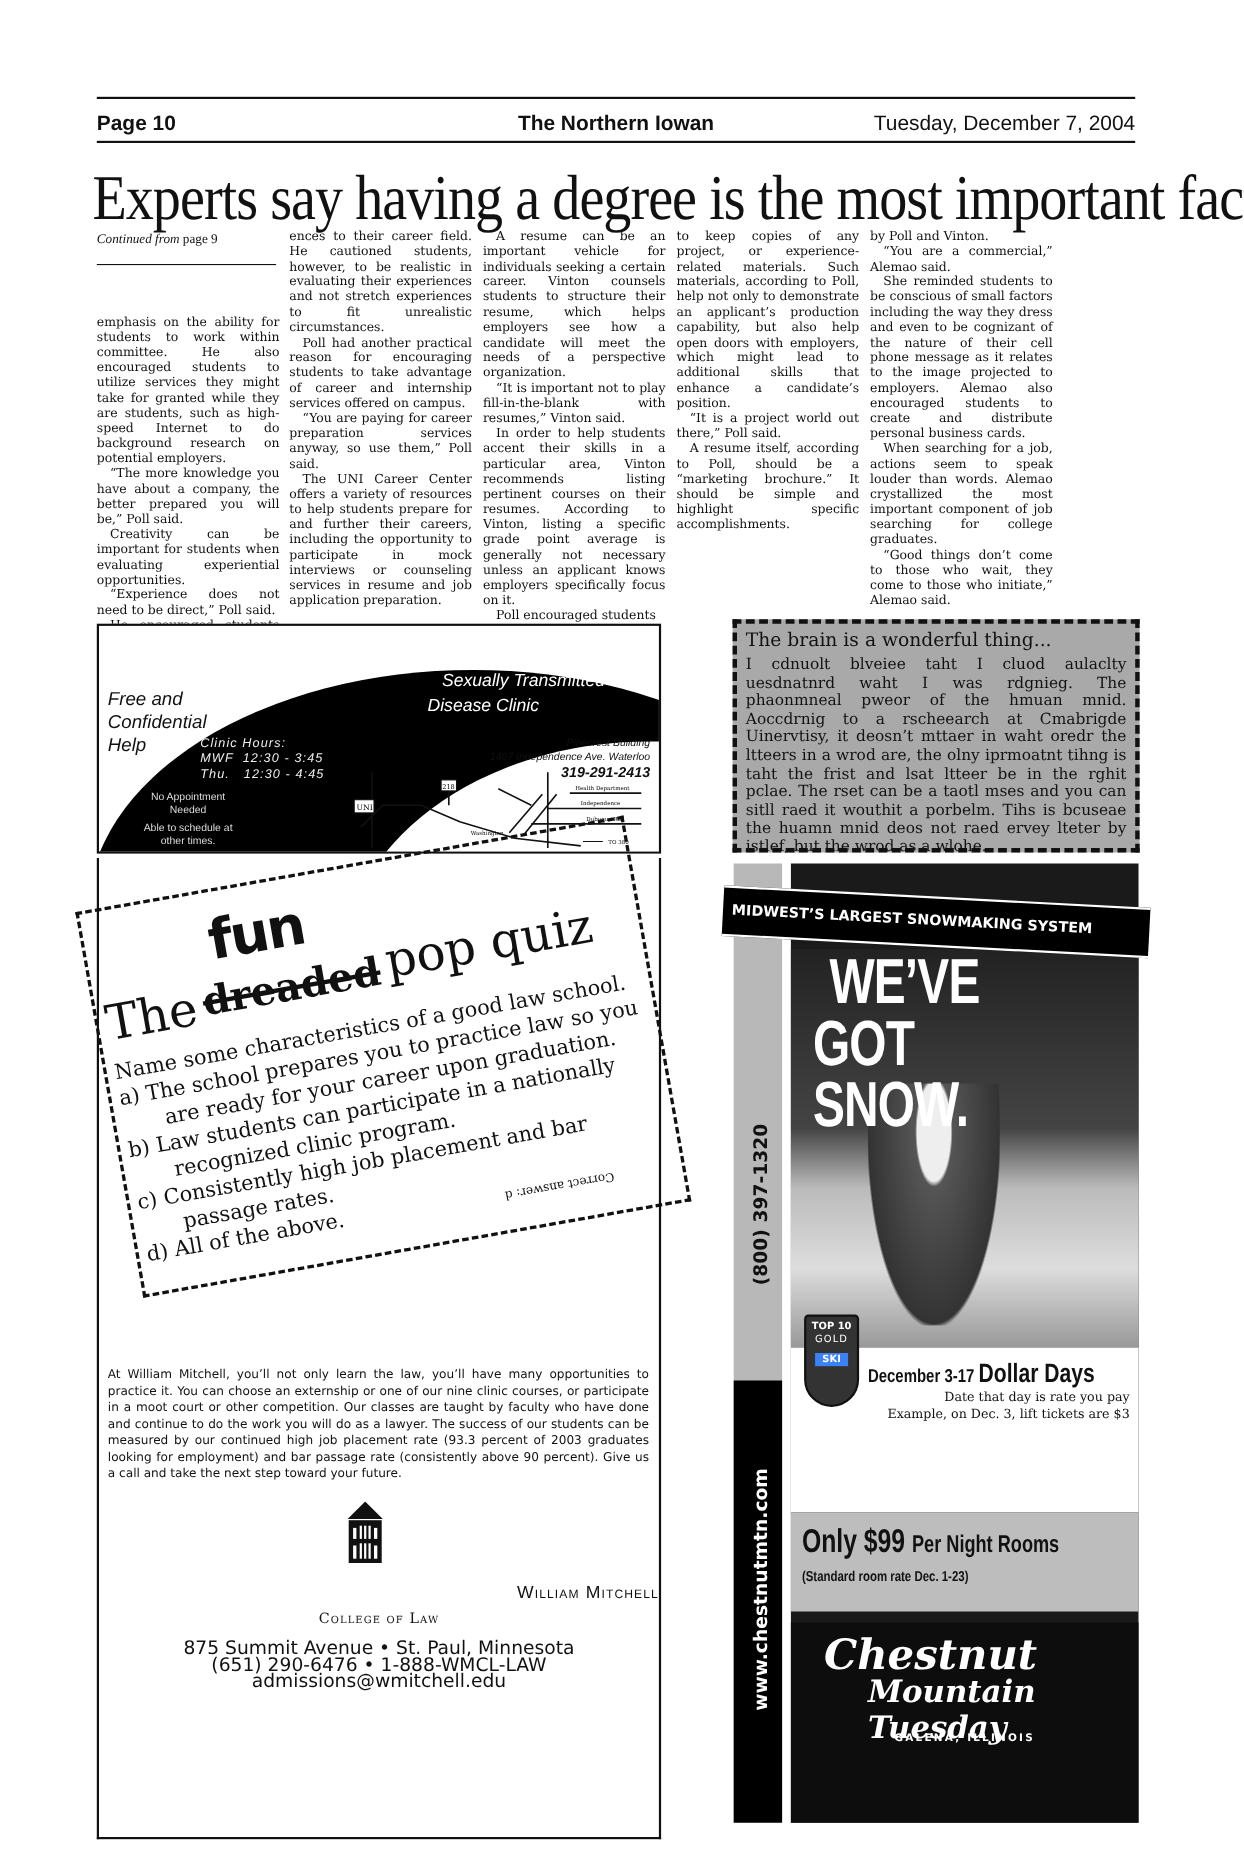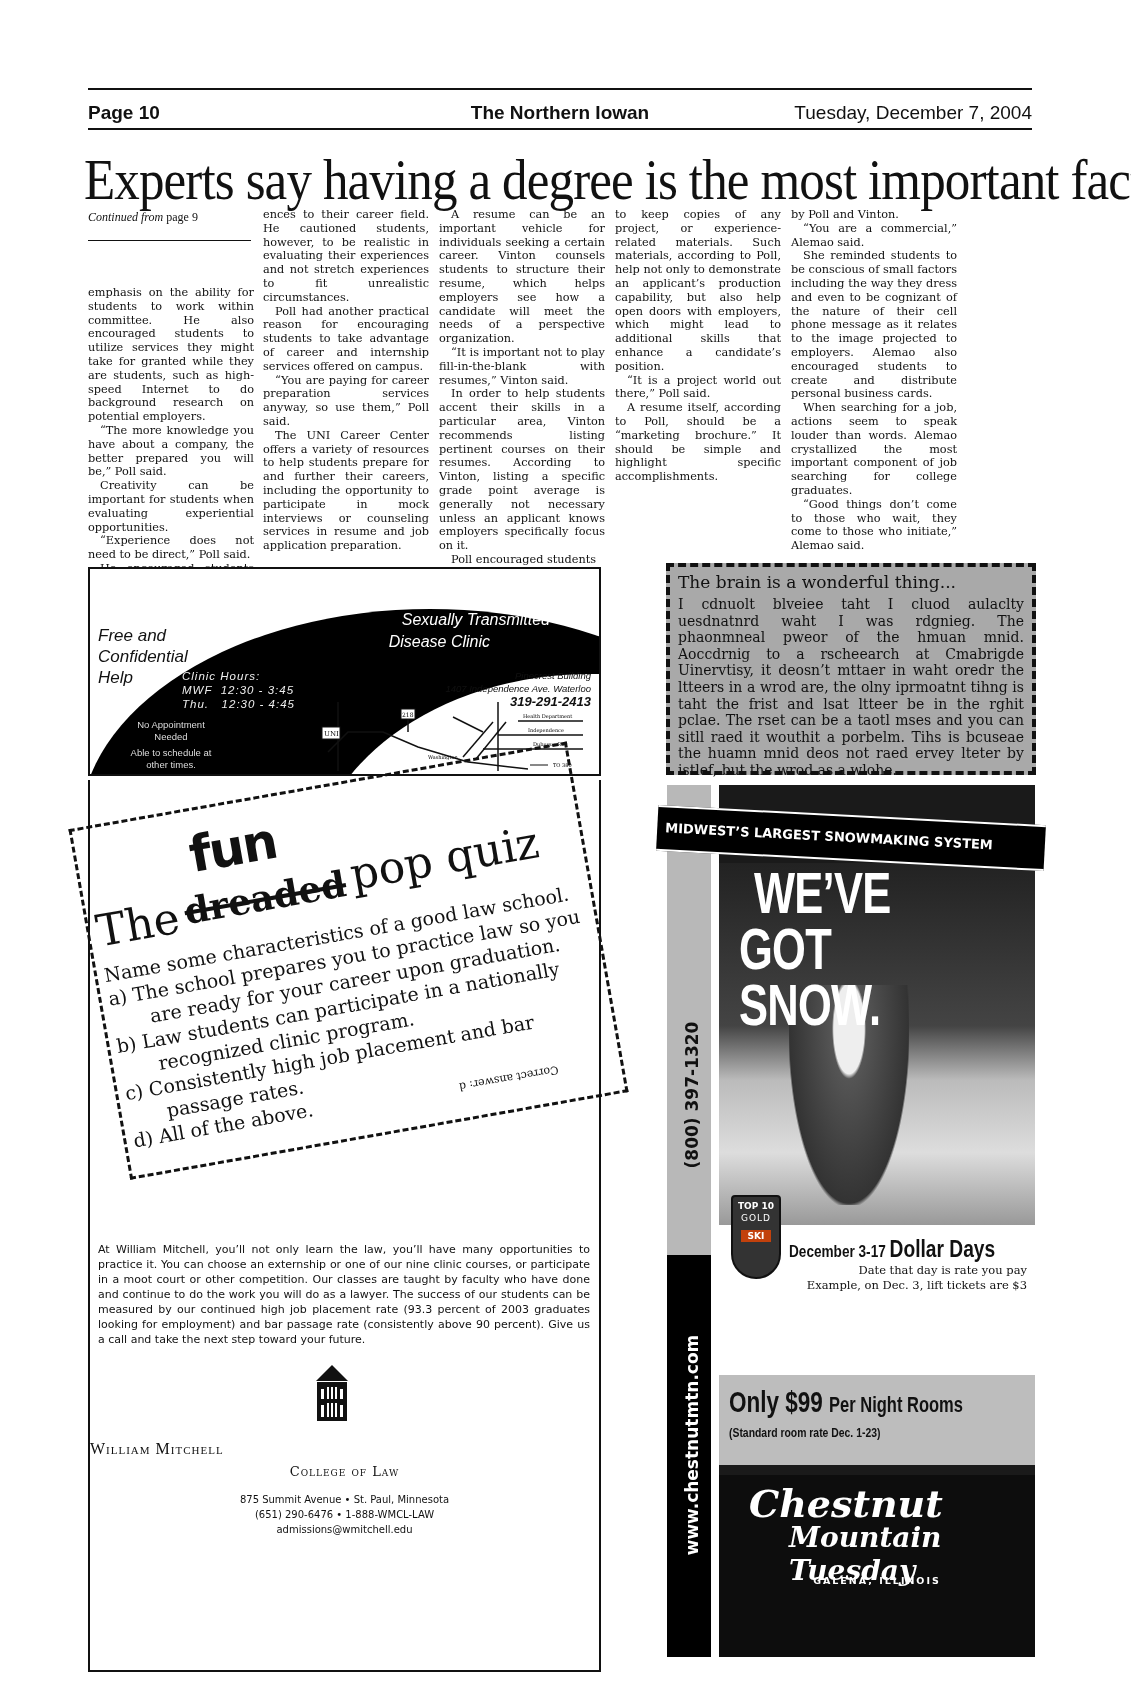--- a/index.html
+++ b/index.html
@@ -42,23 +42,23 @@
   .quiz-frame { position:absolute; left:20px; top:20px; width:500px; height:350px; border:3px dashed #111; }
   .quiz-the { position:absolute; left:30px; top:100px; font-family:"DejaVu Serif", serif; font-size:44px; }
   .quiz-dreaded { position:absolute; left:120px; top:100px; font-family:"DejaVu Serif", serif; font-size:36px; font-weight:bold; text-decoration:line-through; text-decoration-thickness:4px; }
   .quiz-fun { position:absolute; left:135px; top:38px; font-family:"DejaVu Sans", sans-serif; font-size:50px; font-weight:bold; letter-spacing:-2px; }
   .quiz-pop { position:absolute; left:290px; top:88px; font-family:"DejaVu Serif", serif; font-size:44px; }
   .quiz-body { position:absolute; left:30px; top:158px; font-family:"DejaVu Serif", serif; font-size:19px; line-height:24px; white-space:nowrap; }
   .quiz-body .ind { padding-left:38px; }
   .quiz-answer { position:absolute; left:360px; top:335px; font-family:"DejaVu Serif", serif; font-size:11px; transform:rotate(180deg); }
   .law-body { position:absolute; left:8px; top:462px; width:492px; font-family:"DejaVu Sans", sans-serif; font-size:11px; line-height:15px; text-align:justify; }
   .law-logo { position:absolute; left:224px; top:585px; width:36px; height:56px; }
-  .law-name { position:absolute; left:0; width:509px; top:660px; text-align:left; font-family:Liberation Serif, serif; font-size:16px; font-variant:small-caps; letter-spacing:1px; }
+  .law-name { position:absolute; left:0; width:509px; top:660px; text-align:right; font-family:Liberation Sans, sans-serif; font-size:16px; font-variant:small-caps; letter-spacing:1px; }
   .law-sub { position:absolute; left:0; width:509px; top:684px; text-align:center; font-family:"DejaVu Serif", serif; font-size:13px; font-variant:small-caps; letter-spacing:1px; }
-  .law-contact { position:absolute; left:0; width:509px; top:712px; text-align:center; font-family:"DejaVu Sans", sans-serif; font-size:10px; line-height:15px; }
+  .law-contact { position:absolute; left:0; width:509px; top:712px; text-align:center; font-family:"DejaVu Sans", sans-serif; font-size:17px; line-height:15px; }
 
   
   .ski-ad { position:absolute; left:667px; top:785px; width:368px; height:872px; background:#fff; }
   .ski-sidebar { position:absolute; left:0; top:0; width:44px; height:872px; background:#b8b8b8; }
   .ski-sidebar-dark { position:absolute; left:0; top:470px; width:44px; height:402px; background:#000; }
   .ski-phone { position:absolute; left:-90px; top:300px; width:230px; text-align:center; transform:rotate(-90deg); font-family:"DejaVu Sans", sans-serif; font-weight:bold; font-size:17px; color:#111; }
   .ski-url { position:absolute; left:-120px; top:650px; width:290px; text-align:center; transform:rotate(-90deg); font-family:"DejaVu Sans", sans-serif; font-weight:bold; font-size:17px; color:#fff; }
   .ski-main { position:absolute; left:52px; top:0; width:316px; height:872px; background:#1a1a1a; }
   .ski-banner { position:absolute; left:-62px; top:30px; width:380px; height:42px; background:#000; border-top:2px solid #fff; border-bottom:2px solid #fff; transform:rotate(3deg); color:#fff; font-family:"DejaVu Sans", sans-serif; font-weight:bold; font-size:13px; line-height:42px; padding-left:8px; white-space:nowrap; }
   .ski-photo { position:absolute; left:0; top:78px; width:316px; height:362px; background:linear-gradient(180deg,#222 0%,#444 45%,#bbb 60%,#ddd 80%,#999 100%); }
@@ -244,21 +244,21 @@
     <div class="ski-kid"></div>
     <div class="ski-headline">
       <div style="padding-left:20px;">WE’VE</div>
       <div>GOT SNOW.</div>
     </div>
     <div class="ski-banner">MIDWEST’S LARGEST SNOWMAKING SYSTEM</div>
     <div class="ski-white"></div>
     <div class="ski-badge">
       <div>TOP 10</div>
       <div style="font-weight:normal;letter-spacing:1px;">GOLD</div>
-      <div style="margin-top:6px;background:#c2410c;margin-left:8px;margin-right:8px;">SKI</div>
+      <div style="margin-top:6px;background:#3b82f6;margin-left:8px;margin-right:8px;">SKI</div>
     </div>
     <div class="ski-dollar">
       <span>December 3-17</span>
       <span class="big">Dollar Days</span>
     </div>
     <div class="ski-date-note">
       <div>Date that day is rate you pay</div>
       <div>Example, on Dec. 3, lift tickets are $3</div>
     </div>
     <div class="ski-rooms-band"></div>

